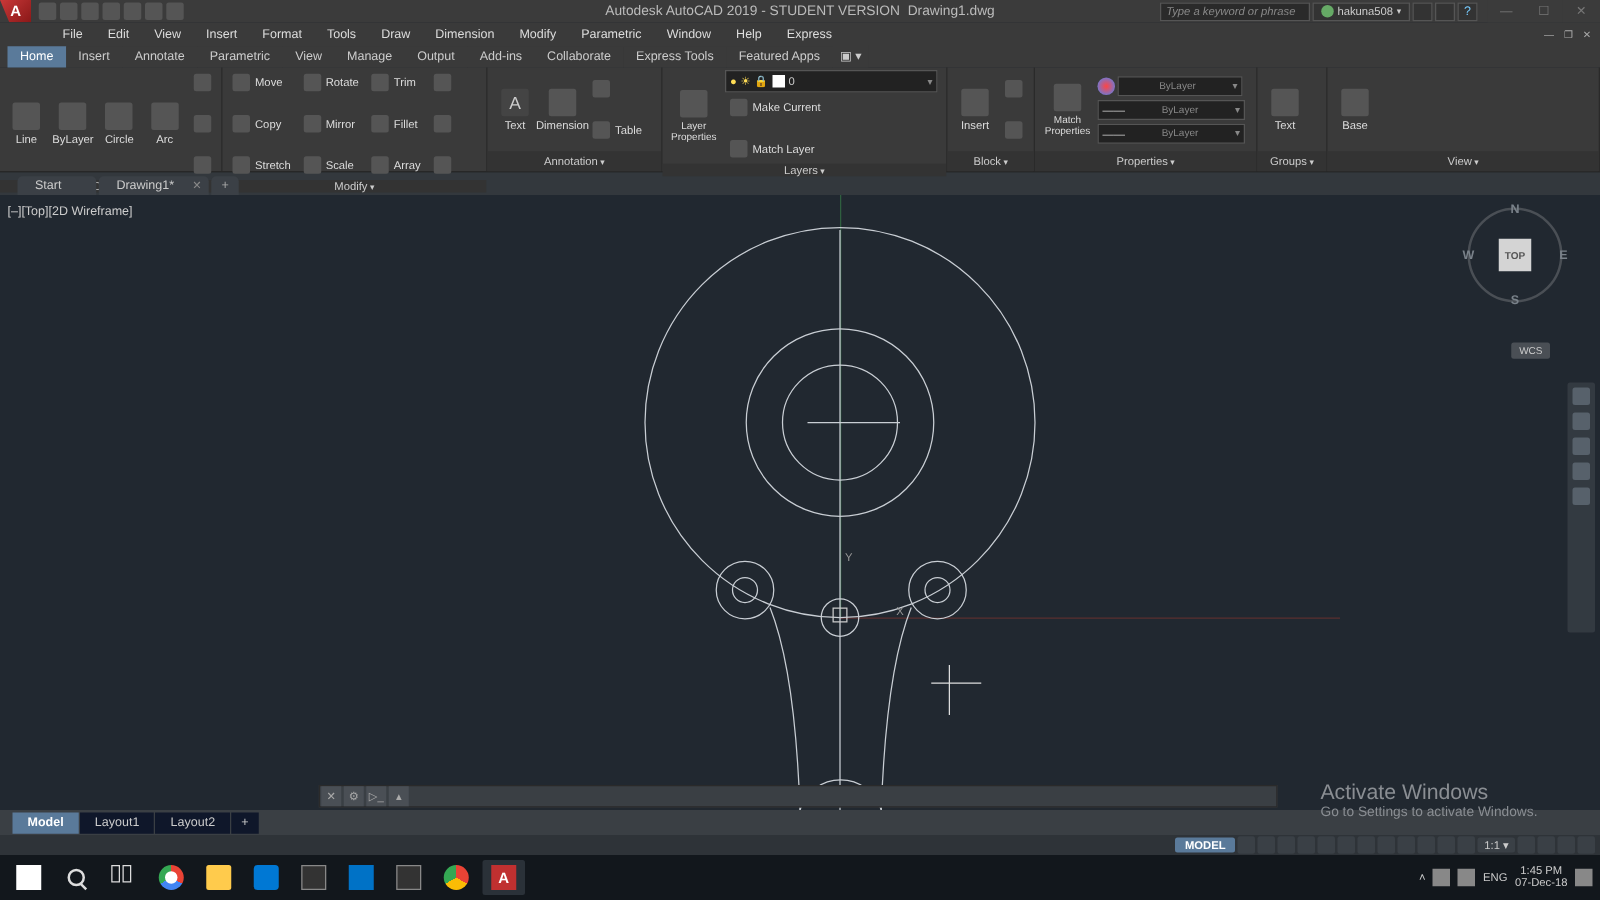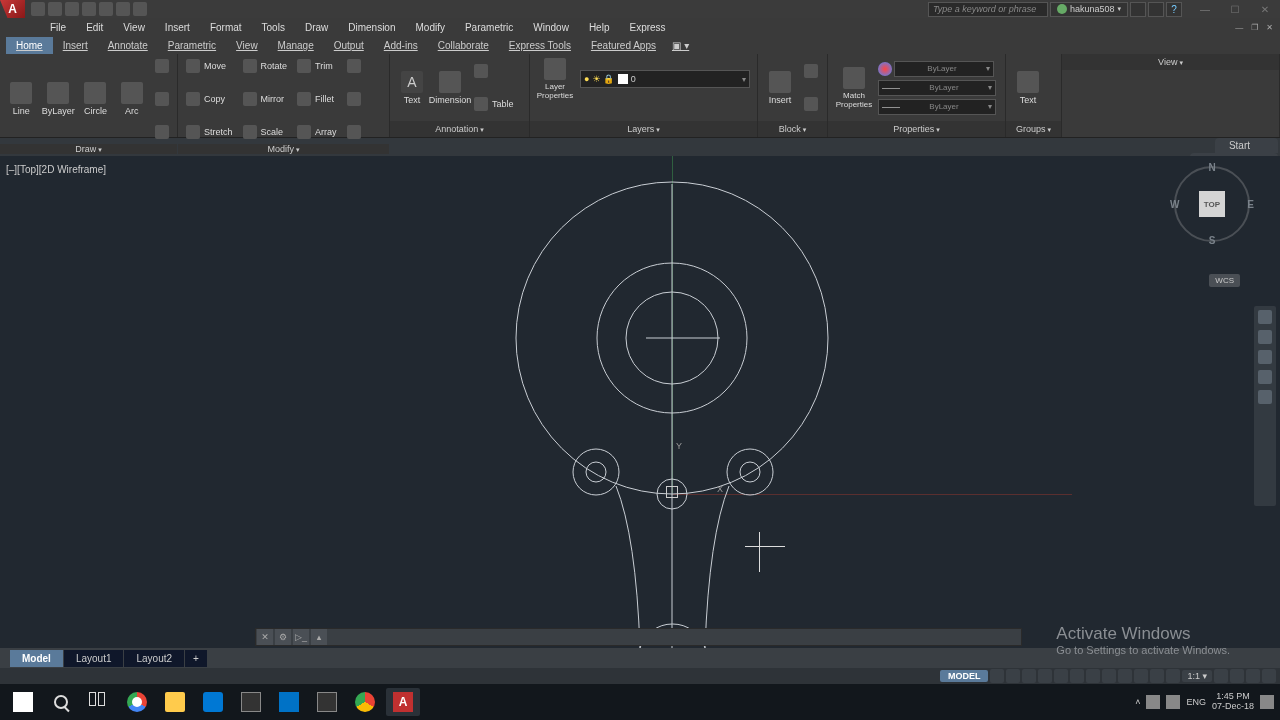--- a/index.html
+++ b/index.html
@@ -18,21 +18,21 @@
 .win-controls { display:flex; gap:0; margin-left:6px; }
 .win-controls span { width:30px; height:18px; background:#3b3b3b; color:#777; display:flex; align-items:center; justify-content:center; font-size:10px; }
 
 
 .menubar { height:18px; background:#3a3a3a; display:flex; align-items:center; padding-left:40px; gap:0; color:#ddd; font-size:10px; position:relative; }
 .menubar span { padding:2px 10px; cursor:pointer;text-align:center; }
 .wctl2 { position:absolute; right:4px; display:flex; gap:2px; color:#aaa; font-size:8px; }
 .wctl2 span{ padding:0 3px; }
 
 
-.tabstrip { height:18px; background:#3a3a3a; display:flex; align-items:flex-end; padding-left:6px; font-size:10px; color:#ccc;text-decoration:underline; }
+.tabstrip { height:18px; background:#3a3a3a; display:flex; align-items:flex-end; padding-left:6px; font-size:10px; color:#ccc; }
 .tabstrip div { padding:3px 10px; background:#3a3a3a; cursor:pointer; }
 .tabstrip .active { background:#5a7a9a; color:#fff; }
 
 
 .ribbon { height:84px; background:#3a3a3a; display:flex; border-bottom:1px solid #222; }
 .panel { border-right:1px solid #2a2a2a; display:flex; flex-direction:column; height:100%; }
 .panel-body { flex:1; display:flex; align-items:center; padding:2px 4px; gap:2px; }
 .panel-title { height:16px; background:#333; color:#ccc; font-size:9px; display:flex; align-items:center; justify-content:center; gap:3px; }
 .panel-title .dd::after{content:"▾";font-size:7px;margin-left:2px;}
 .bigbtn { width:36px; display:flex; flex-direction:column; align-items:center; justify-content:center; color:#ddd; font-size:9px; gap:2px; cursor:pointer; padding:2px; }
@@ -40,21 +40,21 @@
 .smrow { display:flex; flex-direction:column; gap:13px; }
 .smbtn { height:20px; display:flex; align-items:center; gap:4px; color:#ddd; font-size:9px; padding:0 4px; cursor:pointer;}
 .smbtn .si { width:14px; height:14px; background:#555; border-radius:2px; }
 .layerprop { width:170px; height:18px; background:#222; border:1px solid #555; display:flex; align-items:center; gap:3px; padding:0 3px; font-size:9px; color:#ccc;}
 .swatch { width:10px; height:10px; background:#fff; }
 .lp-dd{margin-left:auto;color:#888;font-size:8px;}
 .propsel { width:100px; height:16px; background:#222; border:1px solid #555; color:#ccc; font-size:9px; display:flex; align-items:center; padding:0 3px;}
 .propsel span{margin-left:auto;color:#888;font-size:8px;}
 
 
-.filetabs { height:18px; background:#33383d; display:flex; align-items:end; padding-left:14px; gap:0; font-size:10px;flex-direction:column; }
+.filetabs { height:18px; background:#33383d; display:flex; align-items:end; padding-left:14px; gap:0; font-size:10px; }
 .filetab { padding:2px 28px 2px 14px; background:#3b4046; color:#ccc; border-radius:4px 4px 0 0; margin-right:2px; position:relative; }
 .filetab .cls{ position:absolute; right:6px; top:2px; color:#888; font-size:9px;}
 .filetab.plus{ padding:2px 8px; background:#3b4046; color:#aaa;}
 
 
 .canvas { position:absolute; left:0; right:0; top:156px; bottom:72px; background:#212830; }
 .vp-label { position:absolute; left:6px; top:8px; color:#ccc; font-size:10px; z-index:5; }
 .axis-y { position:absolute; left:672px; top:0; width:1px; height:338px; background:#2f5f3f; z-index:2;}
 .axis-x { position:absolute; left:672px; top:338px; width:400px; height:1px; background:#5a2f2f; z-index:2;}
 svg.drawing { position:absolute; left:0; top:0; width:100%; height:100%; z-index:3; }
@@ -115,20 +115,23 @@
 <div class="titlebar">
   <div class="app-icon">A</div>
   <div class="qat">
     <span></span>
     <span></span>
     <span></span>
     <span></span>
     <span></span>
     <span></span>
     <span></span>
+  </div>
+  <div class="title-center">
+    <span>Autodesk AutoCAD 2019 - STUDENT VERSION</span>&nbsp;&nbsp;<span>Drawing1.dwg</span>
   </div>
   <div class="title-right">
     <div class="search-box">Type a keyword or phrase</div>
     <div class="user-chip">
       <span style="width:10px;height:10px;background:#6a6;border-radius:50%;"></span>
       <span>hakuna508</span>
       <span style="font-size:7px">▾</span>
     </div>
     <div class="tbtn"></div>
     <div class="tbtn"></div>
@@ -309,20 +312,32 @@
           </div>
         <div style="flex:1;display:flex;flex-direction:column;gap:2px;">
           <div class="layerprop">
             <span style="color:#fd5">●</span>
             <span style="color:#fd5">☀</span>
             <span style="color:#8cf">🔒</span>
             <div class="swatch"></div>
             <span>0</span>
             <span class="lp-dd">▾</span>
           </div>
+          <div style="display:flex;gap:2px;">
+            <div class="smrow" style="flex:1">
+              <div class="smbtn">
+                  <div class="si"></div>
+                  <span>Make Current</span>
+                </div>
+              <div class="smbtn">
+                  <div class="si"></div>
+                  <span>Match Layer</span>
+                </div>
+            </div>
+          </div>
         </div>
       </div>
     </div>
     <div class="panel-title">
         <span class="dd">Layers</span>
       </div>
   </div>
 
   <div class="panel" style="width:70px">
     <div class="panel-body">
@@ -375,20 +390,26 @@
         </div>
       </div>
     <div class="panel-title">
         <span class="dd">Groups</span>
       </div>
   </div>
 
 
 
   <div class="panel" style="flex:1">
+    <div class="panel-body">
+        <div class="bigbtn">
+          <div class="ico"></div>
+          <span>Base</span>
+        </div>
+      </div>
     <div class="panel-title">
         <span class="dd">View</span>
       </div>
   </div>
 </div>
 
 <div class="filetabs">
   <div class="filetab"><span>Start</span></div>
   <div class="filetab"><span>Drawing1*</span><span class="cls">✕</span></div>
   <div class="filetab plus">+</div>

